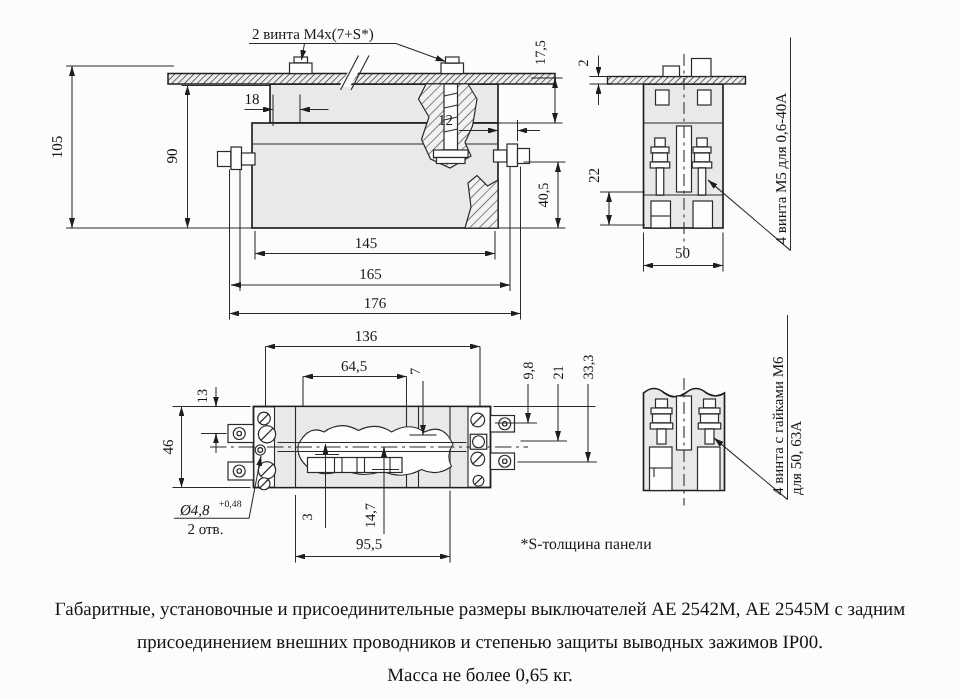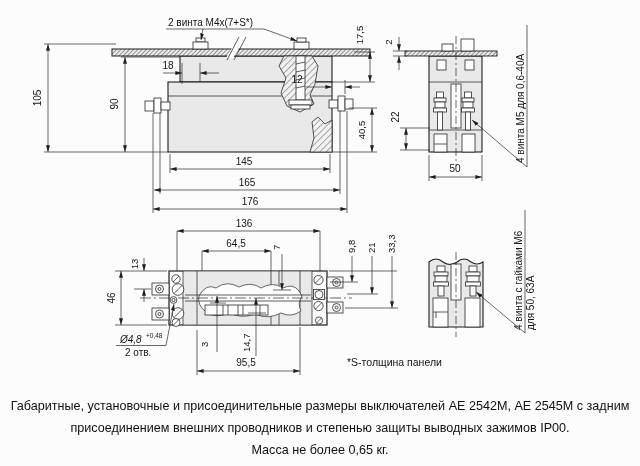--- a/index.html
+++ b/index.html
@@ -1,16 +1,16 @@
 <!DOCTYPE html>
 <html><head>
 <meta charset="utf-8">
 <style>
   html,body{margin:0;padding:0;background:#fcfcfc;}
-  .stage{width:640px;height:466px;position:relative;font-family:Liberation Sans, sans-serif;}
+  .stage{width:640px;height:466px;position:relative;font-family:Liberation Serif, serif;}
   svg text{fill:#151515;}
   .dim{font-size:10px;}
   .dimsm{font-size:9.5px;}
   .note{font-size:10px;}
   .cap{font-size:12.6px;fill:#111;}
   .ln2{stroke:#2a2a2a;stroke-width:.75;fill:none;}
   .dl{stroke:#2a2a2a;stroke-width:.7;fill:none;}
   .body{fill:#e9e9e9;stroke:#1e1e1e;stroke-width:1.1;}
   .whs{fill:#fdfdfd;stroke:#2a2a2a;stroke-width:.8;}
 </style>

